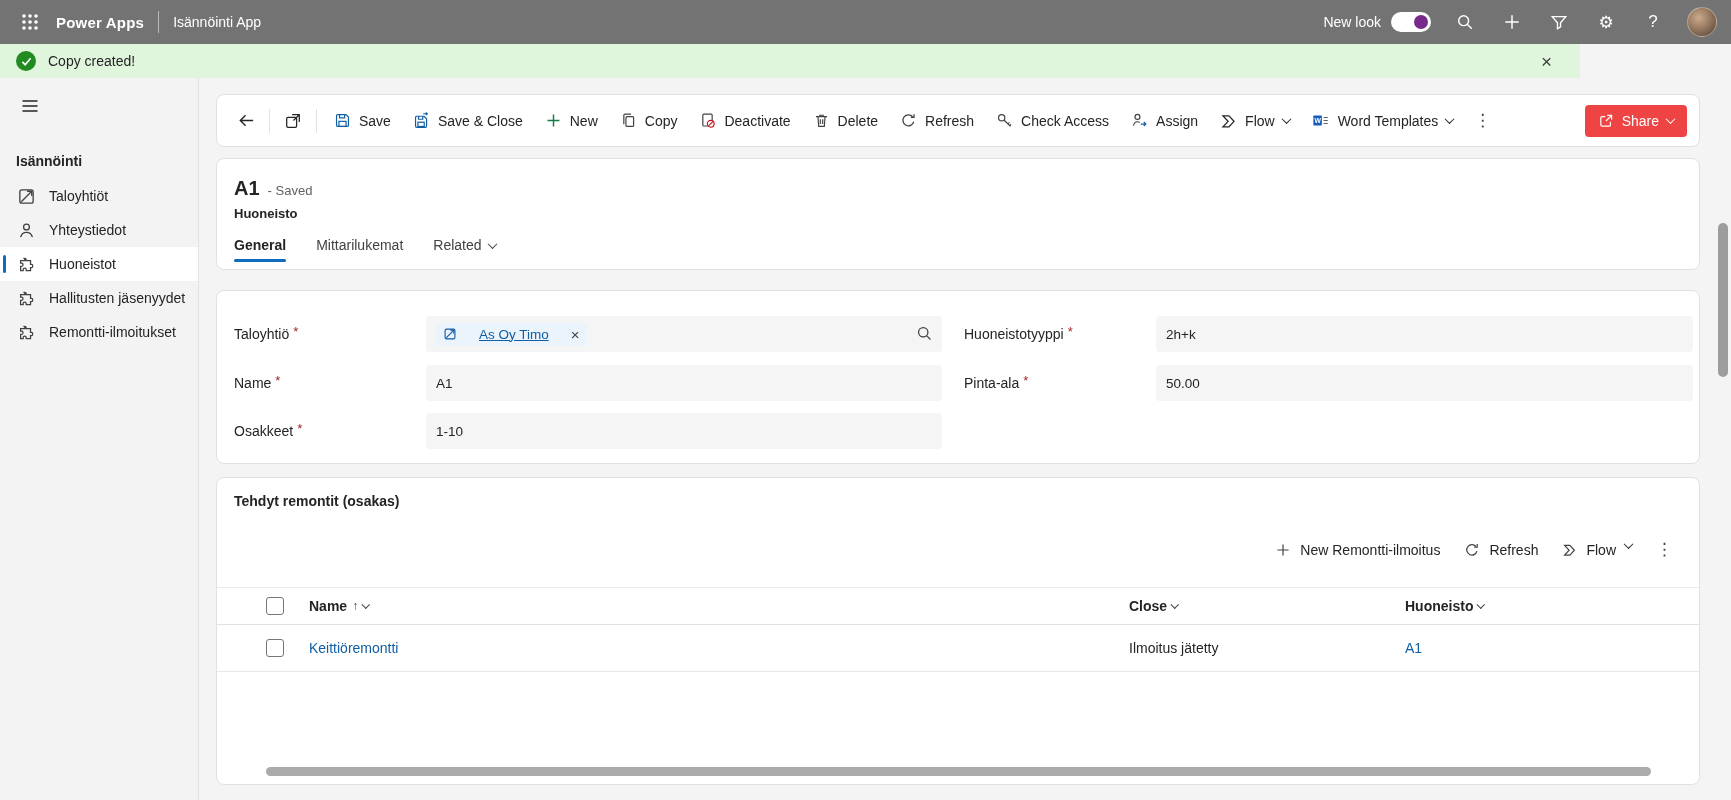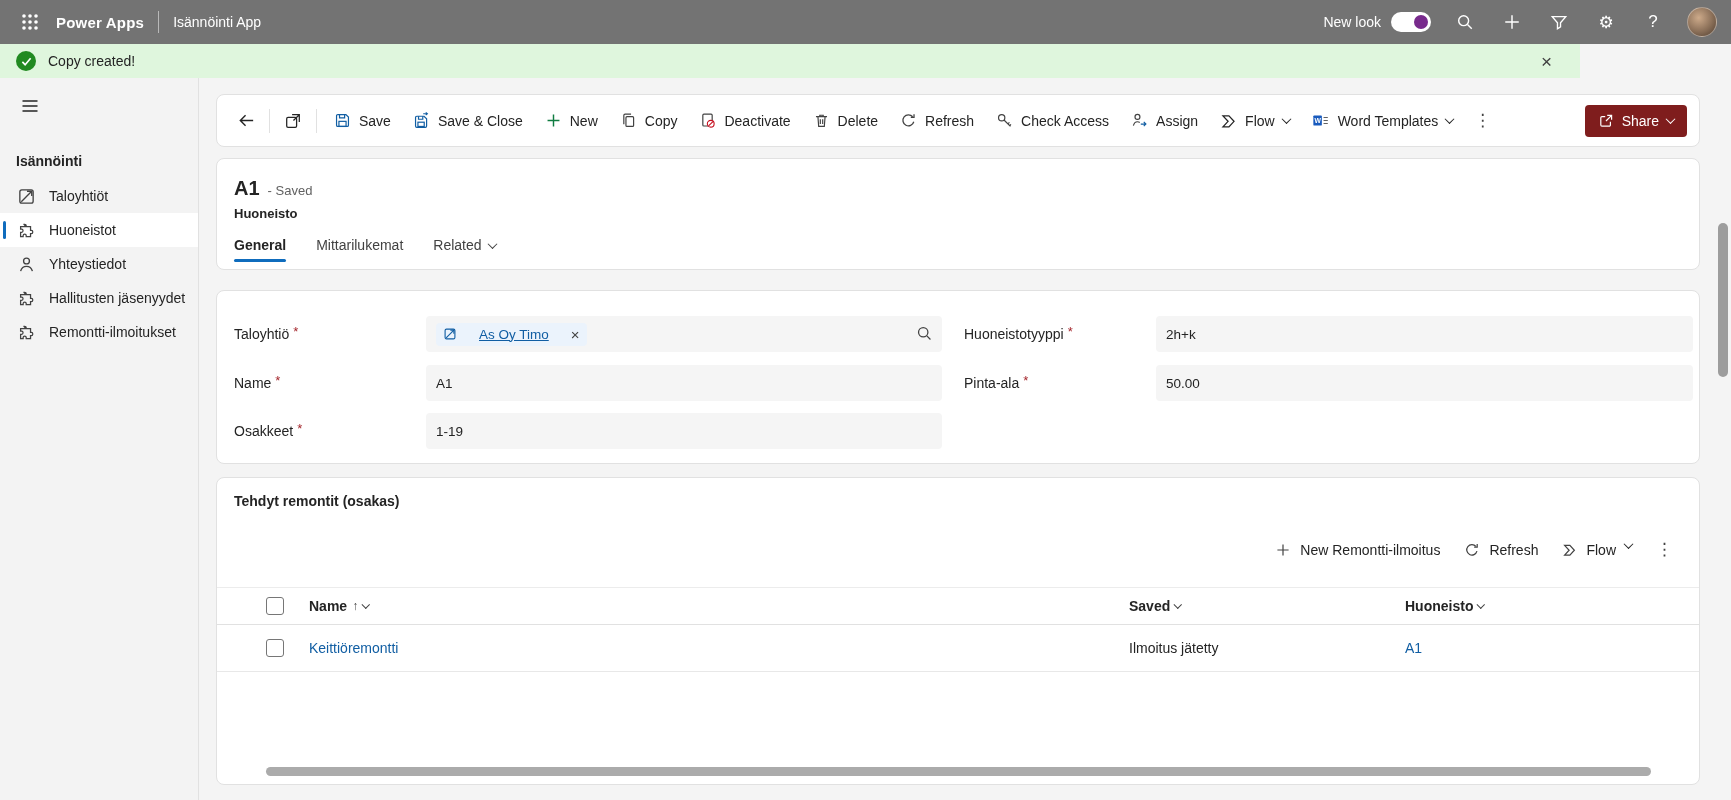--- a/index.html
+++ b/index.html
@@ -55,21 +55,21 @@
   .cmdcard { left:17px; top:16px; width:1484px; height:53px; display:flex; align-items:center; padding:0 12px; }
   .icon-btn { width:34px; height:34px; display:flex; align-items:center; justify-content:center;
     background:none; border:none; border-radius:4px; color:#242424; cursor:pointer; }
   .cmd-sep { width:1px; height:24px; background:#e1e1e1; margin:0 6px; }
   .cmd { display:flex; align-items:center; gap:8px; background:none; border:none; border-radius:4px;
     font-family:inherit; font-size:14px; color:#242424; padding:7px 11px; cursor:pointer; white-space:nowrap; }
   .cmd svg { flex:none; }
   .chev { width:7px; height:7px; border-right:1.5px solid currentColor; border-bottom:1.5px solid currentColor;
     transform:rotate(45deg) translate(-1px,-1px); display:inline-block; }
   .more-btn { background:none; border:none; font-size:17px; color:#424242; padding:6px 10px; cursor:pointer; }
-  .share-btn { margin-left:auto; display:flex; align-items:center; gap:8px; background:#7f1d1d; color:#fff;
+  .share-btn { margin-left:auto; display:flex; align-items:center; gap:8px; background:#ef4444; color:#fff;
     border:none; border-radius:4px; height:32px; padding:0 13px; font-family:inherit; font-size:14px; cursor:pointer; }
 
   
   .headcard { left:17px; top:80px; width:1484px; height:112px; padding:18px 0 0 17px; }
   .rec-line { display:flex; align-items:baseline; gap:8px; }
   .rec-title { font-size:20px; font-weight:bold; color:#242424; }
   .rec-status { font-size:13px; color:#616161; }
   .rec-entity { font-size:13px; font-weight:bold; color:#242424; margin-top:6px; }
   .tabs { display:flex; gap:30px; margin-top:16px; }
   .tab { display:flex; align-items:center; gap:7px; font-size:14px; color:#424242; padding-bottom:9px;
@@ -196,39 +196,39 @@
       <span class="nav-ic">
         <svg width="19" height="19" viewBox="0 0 20 20" fill="none" stroke="#424242" stroke-width="1.4">
           <rect x="3" y="3" width="14" height="14" rx="2"></rect>
             <path d="M15.5 4.5 L4.5 15.5"></path>
             <path d="M15.5 9.5v-5h-5"></path>
           </svg>
       </span>
       <span>Taloyhtiöt</span>
     </div>
 
+    <div class="nav-item">
+
+      <span class="nav-ic">
+        <svg width="19" height="19" viewBox="0 0 20 20" fill="none" stroke="#424242" stroke-width="1.4">
+          <circle cx="10" cy="6.3" r="3.1"></circle>
+            <path d="M3.8 17c.9-3.3 3.3-5 6.2-5s5.3 1.7 6.2 5"></path>
+          </svg>
+      </span>
+      <span>Yhteystiedot</span>
+    </div>
+
     <div class="nav-item selected">
       <span class="sel-bar"></span>
       <span class="nav-ic">
         <svg width="19" height="19" viewBox="0 0 20 20" fill="none" stroke="#424242" stroke-width="1.4">
           <path d="M8 3.5c1 0 1.7.7 1.7 1.6V6h4.8v4.2h.9c1 0 1.6.7 1.6 1.7s-.7 1.7-1.6 1.7h-.9V17H9.7v-1.1c0-.9-.7-1.6-1.7-1.6s-1.7.7-1.7 1.6V17H3.5v-4.8h1.1c.9 0 1.6-.7 1.6-1.7S5.5 8.8 4.6 8.8H3.5V6h4.8v-.9c0-.9-.7-1.6-1.7-1.6z" transform="scale(.95) translate(.5 .3)"></path>
           </svg>
       </span>
       <span>Huoneistot</span>
-    </div>
-
-    <div class="nav-item">
-
-      <span class="nav-ic">
-        <svg width="19" height="19" viewBox="0 0 20 20" fill="none" stroke="#424242" stroke-width="1.4">
-          <circle cx="10" cy="6.3" r="3.1"></circle>
-            <path d="M3.8 17c.9-3.3 3.3-5 6.2-5s5.3 1.7 6.2 5"></path>
-          </svg>
-      </span>
-      <span>Yhteystiedot</span>
     </div>
 
     <div class="nav-item">
 
       <span class="nav-ic">
         <svg width="19" height="19" viewBox="0 0 20 20" fill="none" stroke="#424242" stroke-width="1.4">
           <path d="M8 3.5c1 0 1.7.7 1.7 1.6V6h4.8v4.2h.9c1 0 1.6.7 1.6 1.7s-.7 1.7-1.6 1.7h-.9V17H9.7v-1.1c0-.9-.7-1.6-1.7-1.6s-1.7.7-1.7 1.6V17H3.5v-4.8h1.1c.9 0 1.6-.7 1.6-1.7S5.5 8.8 4.6 8.8H3.5V6h4.8v-.9c0-.9-.7-1.6-1.7-1.6z" transform="scale(.95) translate(.5 .3)"></path>
           </svg>
       </span>
       <span>Hallitusten jäsenyydet</span>
@@ -417,21 +417,21 @@
       </div>
       <div class="finput" style="left:209px; top:74px; width:516px;">
         <span>A1</span>
       </div>
 
       <div class="frow" style="left:17px; top:122px;">
         <span class="flabel">Osakkeet</span>
         <span class="req">*</span>
       </div>
       <div class="finput" style="left:209px; top:122px; width:516px;">
-        <span>1-19</span>
+        <span>1-10</span>
       </div>
 
       <div class="frow" style="left:747px; top:25px;">
         <span class="flabel">Huoneistotyyppi</span>
         <span class="req">*</span>
       </div>
       <div class="finput" style="left:939px; top:25px; width:537px;">
         <span>2h+k</span>
       </div>
 
@@ -475,21 +475,21 @@
         <div class="trow thead">
           <div class="cellcheck">
               <span class="checkbox"></span>
             </div>
           <div class="th">
             <span>Name</span>
             <span class="sortarrow">↑</span>
             <span class="chev"></span>
           </div>
           <div class="th">
-            <span>Saved</span>
+            <span>Close</span>
             <span class="chev"></span>
           </div>
           <div class="th">
             <span>Huoneisto</span>
             <span class="chev"></span>
           </div>
         </div>
 
         <div class="trow tdata">
           <div class="cellcheck">

